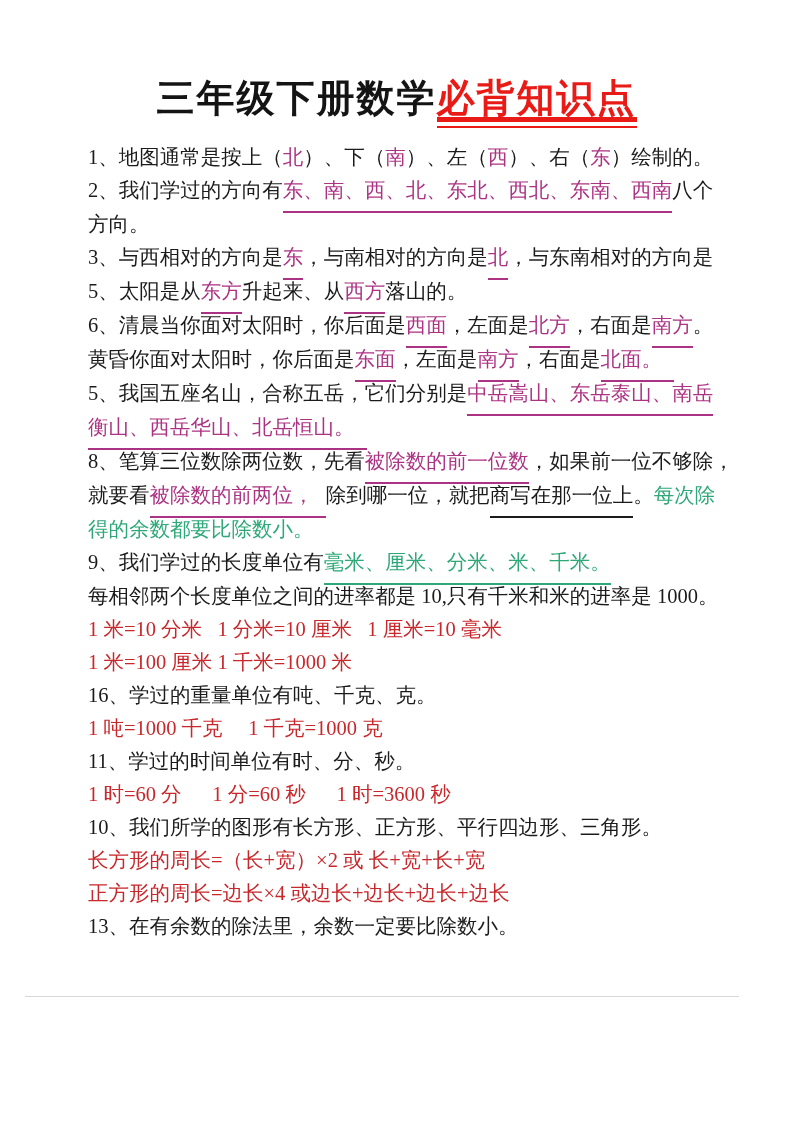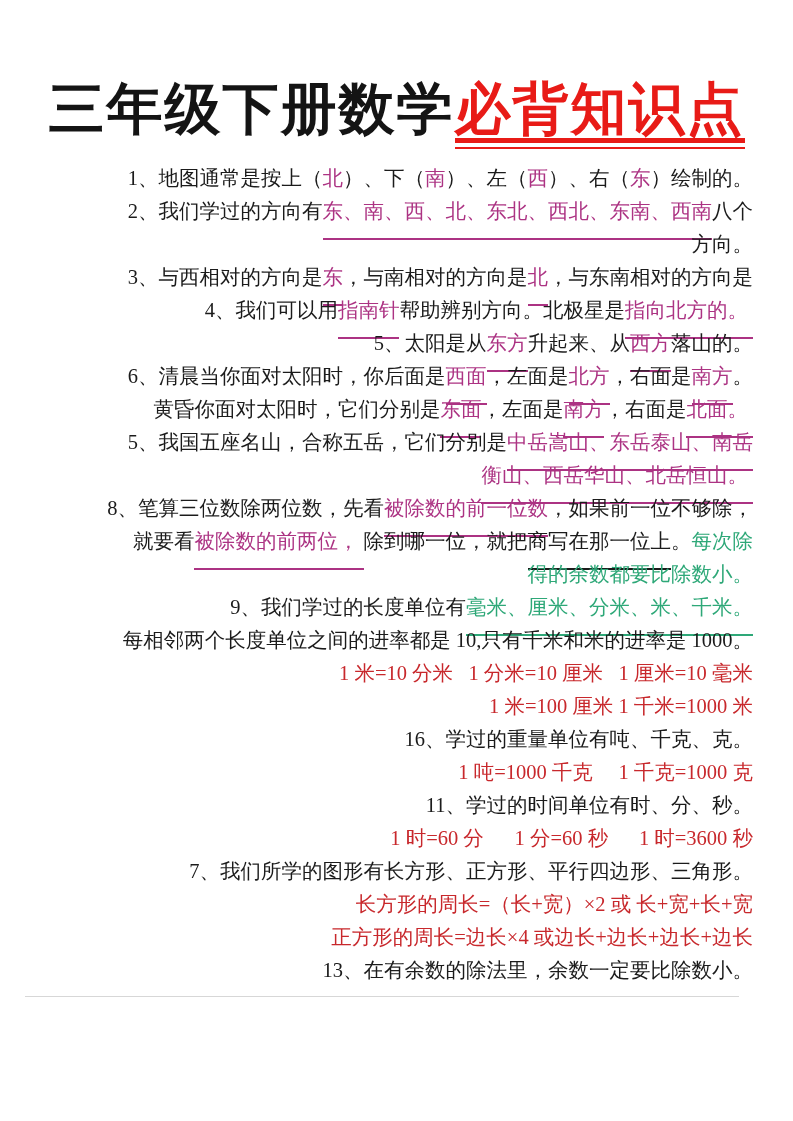--- a/index.html
+++ b/index.html
@@ -9,21 +9,21 @@
     position:relative;
     overflow:hidden;
     font-family:"Liberation Serif","DejaVu Serif",serif;
     color:var(--c-black,#1b1b1b);
   }
   .title{
     margin:76px 0 0 0;
     text-align:center;
     font-family:"Liberation Sans","DejaVu Sans",sans-serif;
     font-weight:900;
-    font-size:56px;
+    font-size:38px;
     line-height:1.18;
     letter-spacing:2px;
     color:#141414;
     white-space:pre;
   }
   .title-red{
     color:var(--c-title-red,#e81b17);
     padding-bottom:9px;
     background-image:linear-gradient(currentColor,currentColor),linear-gradient(currentColor,currentColor);
     background-repeat:no-repeat;
@@ -32,62 +32,60 @@
   }
   .content{
     margin:20px 0 0 88px;
     width:665px;
   }
   .line{
     margin:0;
     font-size:20.5px;
     line-height:33px;
     white-space:pre;
-    text-align:right;
   }
   .c-black{color:var(--c-black,#1b1b1b);}
   .c-magenta{color:var(--c-magenta,#ac3383);}
   .c-green{color:var(--c-green,#2ea878);}
   .c-red{color:var(--c-red,#c8282c);}
-  .u{border-bottom:2px solid currentColor;padding-bottom:16px;}
+  .u{border-bottom:2px solid currentColor;padding-bottom:8px;font-family:Liberation Mono, monospace;}
   .bottom-rule{
     position:absolute;
     left:25px;top:996px;
     width:714px;height:1px;
     background:var(--c-divider,#d7d7d7);
   }
 </style>
 </head>
 <body>
 
 <div>
   <h1 class="title"><span>三年级下册数学</span><span class="title-red">必背知识点</span></h1>
 
   <div class="content" id="content">
       <p class="line"><span class="c-black">1、地图通常是按上（</span><span class="c-magenta">北</span><span class="c-black">）、下（</span><span class="c-magenta">南</span><span class="c-black">）、左（</span><span class="c-magenta">西</span><span class="c-black">）、右（</span><span class="c-magenta">东</span><span class="c-black">）绘制的。</span></p>
       <p class="line"><span class="c-black">2、我们学过的方向有</span><span class="c-magenta u">东、南、西、北、东北、西北、东南、西南</span><span class="c-black">八个</span></p>
       <p class="line"><span class="c-black">方向。</span></p>
       <p class="line"><span class="c-black">3、与西相对的方向是</span><span class="c-magenta u">东</span><span class="c-black">，与南相对的方向是</span><span class="c-magenta u">北</span><span class="c-black">，与东南相对的方向是</span></p>
-      <p class="line"><span class="c-black">4、我们可以用</span><span class="c-magenta u">指南针</span><span class="c-black">帮助辨别方向。北极星是</span><span class="c-magenta u">指向北方的。 </span></p>
       <p class="line"><span class="c-black">5、太阳是从</span><span class="c-magenta u">东方</span><span class="c-black">升起来、从</span><span class="c-magenta u">西方</span><span class="c-black">落山的。</span></p>
       <p class="line"><span class="c-black">6、清晨当你面对太阳时，你后面是</span><span class="c-magenta u">西面</span><span class="c-black">，左面是</span><span class="c-magenta u">北方</span><span class="c-black">，右面是</span><span class="c-magenta u">南方</span><span class="c-black">。</span></p>
-      <p class="line"><span class="c-black">黄昏你面对太阳时，它们分别是</span><span class="c-magenta u">东面</span><span class="c-black">，左面是</span><span class="c-magenta u">南方</span><span class="c-black">，右面是</span><span class="c-magenta u">北面。 </span></p>
+      <p class="line"><span class="c-black">黄昏你面对太阳时，你后面是</span><span class="c-magenta u">东面</span><span class="c-black">，左面是</span><span class="c-magenta u">南方</span><span class="c-black">，右面是</span><span class="c-magenta u">北面。 </span></p>
       <p class="line"><span class="c-black">5、我国五座名山，合称五岳，它们分别是</span><span class="c-magenta u">中岳嵩山、东岳泰山、南岳</span></p>
       <p class="line"><span class="c-magenta u">衡山、西岳华山、北岳恒山。 </span></p>
       <p class="line"><span class="c-black">8、笔算三位数除两位数，先看</span><span class="c-magenta u">被除数的前一位数</span><span class="c-black">，如果前一位不够除，</span></p>
       <p class="line"><span class="c-black">就要看</span><span class="c-magenta u">被除数的前两位， </span><span class="c-black">除到哪一位，就把</span><span class="c-black u">商写在那一位上</span><span class="c-black">。</span><span class="c-green">每次除</span></p>
       <p class="line"><span class="c-green">得的余数都要比除数小。</span></p>
       <p class="line"><span class="c-black">9、我们学过的长度单位有</span><span class="c-green u">毫米、厘米、分米、米、千米。</span></p>
       <p class="line"><span class="c-black">每相邻两个长度单位之间的进率都是 10,只有千米和米的进率是 1000。</span></p>
       <p class="line"><span class="c-red">1 米=10 分米   1 分米=10 厘米   1 厘米=10 毫米</span></p>
       <p class="line"><span class="c-red">1 米=100 厘米 1 千米=1000 米</span></p>
       <p class="line"><span class="c-black">16、学过的重量单位有吨、千克、克。</span></p>
       <p class="line"><span class="c-red">1 吨=1000 千克     1 千克=1000 克</span></p>
       <p class="line"><span class="c-black">11、学过的时间单位有时、分、秒。</span></p>
       <p class="line"><span class="c-red">1 时=60 分      1 分=60 秒      1 时=3600 秒</span></p>
-      <p class="line"><span class="c-black">7、我们所学的图形有长方形、正方形、平行四边形、三角形。</span></p>
+      <p class="line"><span class="c-black">10、我们所学的图形有长方形、正方形、平行四边形、三角形。</span></p>
       <p class="line"><span class="c-red">长方形的周长=（长+宽）×2 或 长+宽+长+宽</span></p>
       <p class="line"><span class="c-red">正方形的周长=边长×4 或边长+边长+边长+边长</span></p>
       <p class="line"><span class="c-black">13、在有余数的除法里，余数一定要比除数小。</span></p>
     </div>
 
   <div class="bottom-rule"></div>
 </div>
 
 </body></html>

